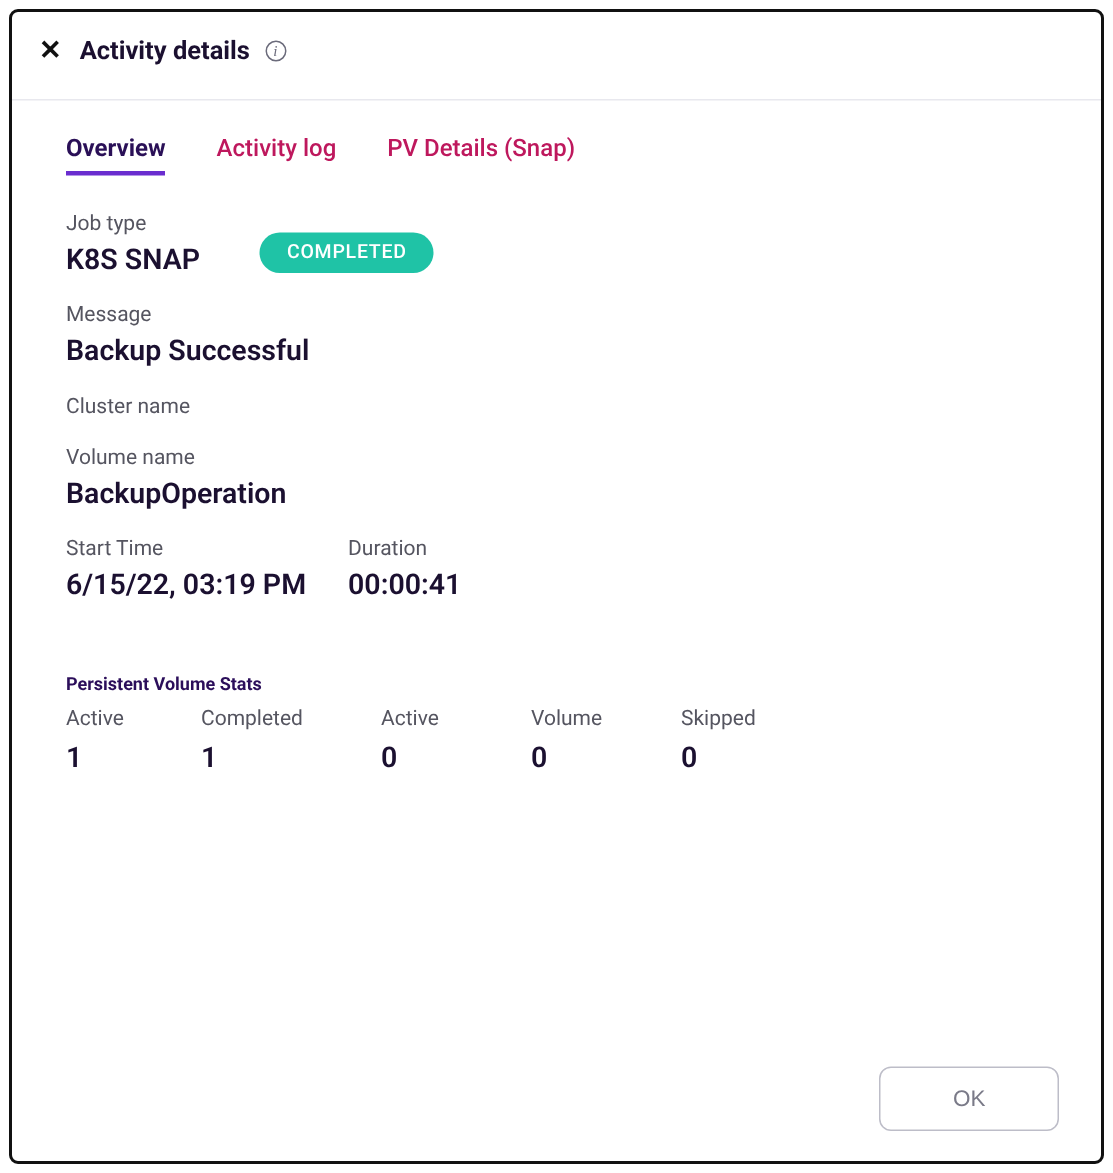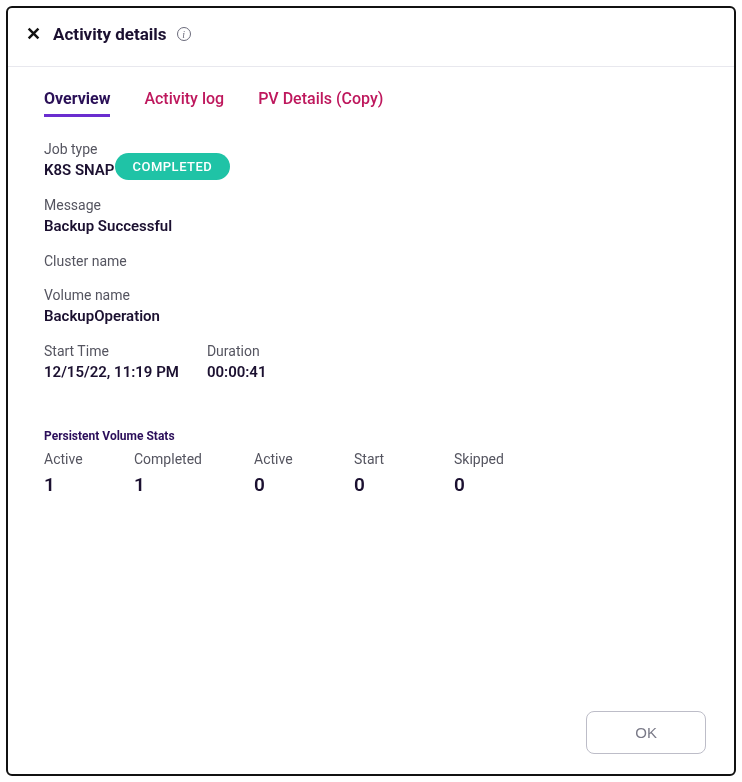--- a/index.html
+++ b/index.html
@@ -77,27 +77,28 @@
     font-weight: 700;
     border-bottom: 3px solid #6a2dcf;
   }
   .field-group { margin-bottom: 18px; }
   .field-label {
     font-size: 14px;
     color: #555560;
     margin-bottom: 4px;
   }
   .field-value {
-    font-size: 15px;
+    font-size: 19px;
     font-weight: 600;
     color: #1b1030;
   }
   .jobtype-row {
     display: flex;
     align-items: center;
+    gap: 40px;
   }
   .badge {
     background: #1fc3a6;
     color: #fff;
     font-size: 13px;
     font-weight: 500;
     letter-spacing: 0.5px;
     padding: 6px 18px;
     border-radius: 999px;
     position: relative;
@@ -156,21 +157,21 @@
     <span class="close-icon">✕</span>
     <span class="header-title">Activity details</span>
     <span class="info-icon">i</span>
   </div>
 
   <div class="body">
 
     <div class="tabs">
       <div class="tab active">Overview</div>
       <div class="tab">Activity log</div>
-      <div class="tab">PV Details (Copy)</div>
+      <div class="tab">PV Details (Snap)</div>
     </div>
 
     <div class="field-group jobtype-row">
       <div>
         <div class="field-label">Job type</div>
         <div class="field-value">K8S SNAP</div>
       </div>
       <div class="badge">COMPLETED</div>
     </div>
 
@@ -184,21 +185,21 @@
     </div>
 
     <div class="field-group">
       <div class="field-label">Volume name</div>
       <div class="field-value">BackupOperation</div>
     </div>
 
     <div class="row-two">
       <div class="field-group">
         <div class="field-label">Start Time</div>
-        <div class="field-value">12/15/22, 11:19 PM</div>
+        <div class="field-value">6/15/22, 03:19 PM</div>
       </div>
       <div class="field-group">
         <div class="field-label">Duration</div>
         <div class="field-value">00:00:41</div>
       </div>
     </div>
 
     <div class="section-title">Persistent Volume Stats</div>
     <div class="stats-row">
       <div class="stat">
@@ -207,21 +208,21 @@
       </div>
       <div class="stat" style="min-width:110px">
         <div class="stat-label">Completed</div>
         <div class="stat-value">1</div>
       </div>
       <div class="stat" style="min-width:90px">
         <div class="stat-label">Active</div>
         <div class="stat-value">0</div>
       </div>
       <div class="stat" style="min-width:90px">
-        <div class="stat-label">Start</div>
+        <div class="stat-label">Volume</div>
         <div class="stat-value">0</div>
       </div>
       <div class="stat">
         <div class="stat-label">Skipped</div>
         <div class="stat-value">0</div>
       </div>
     </div>
 
   </div>
 

